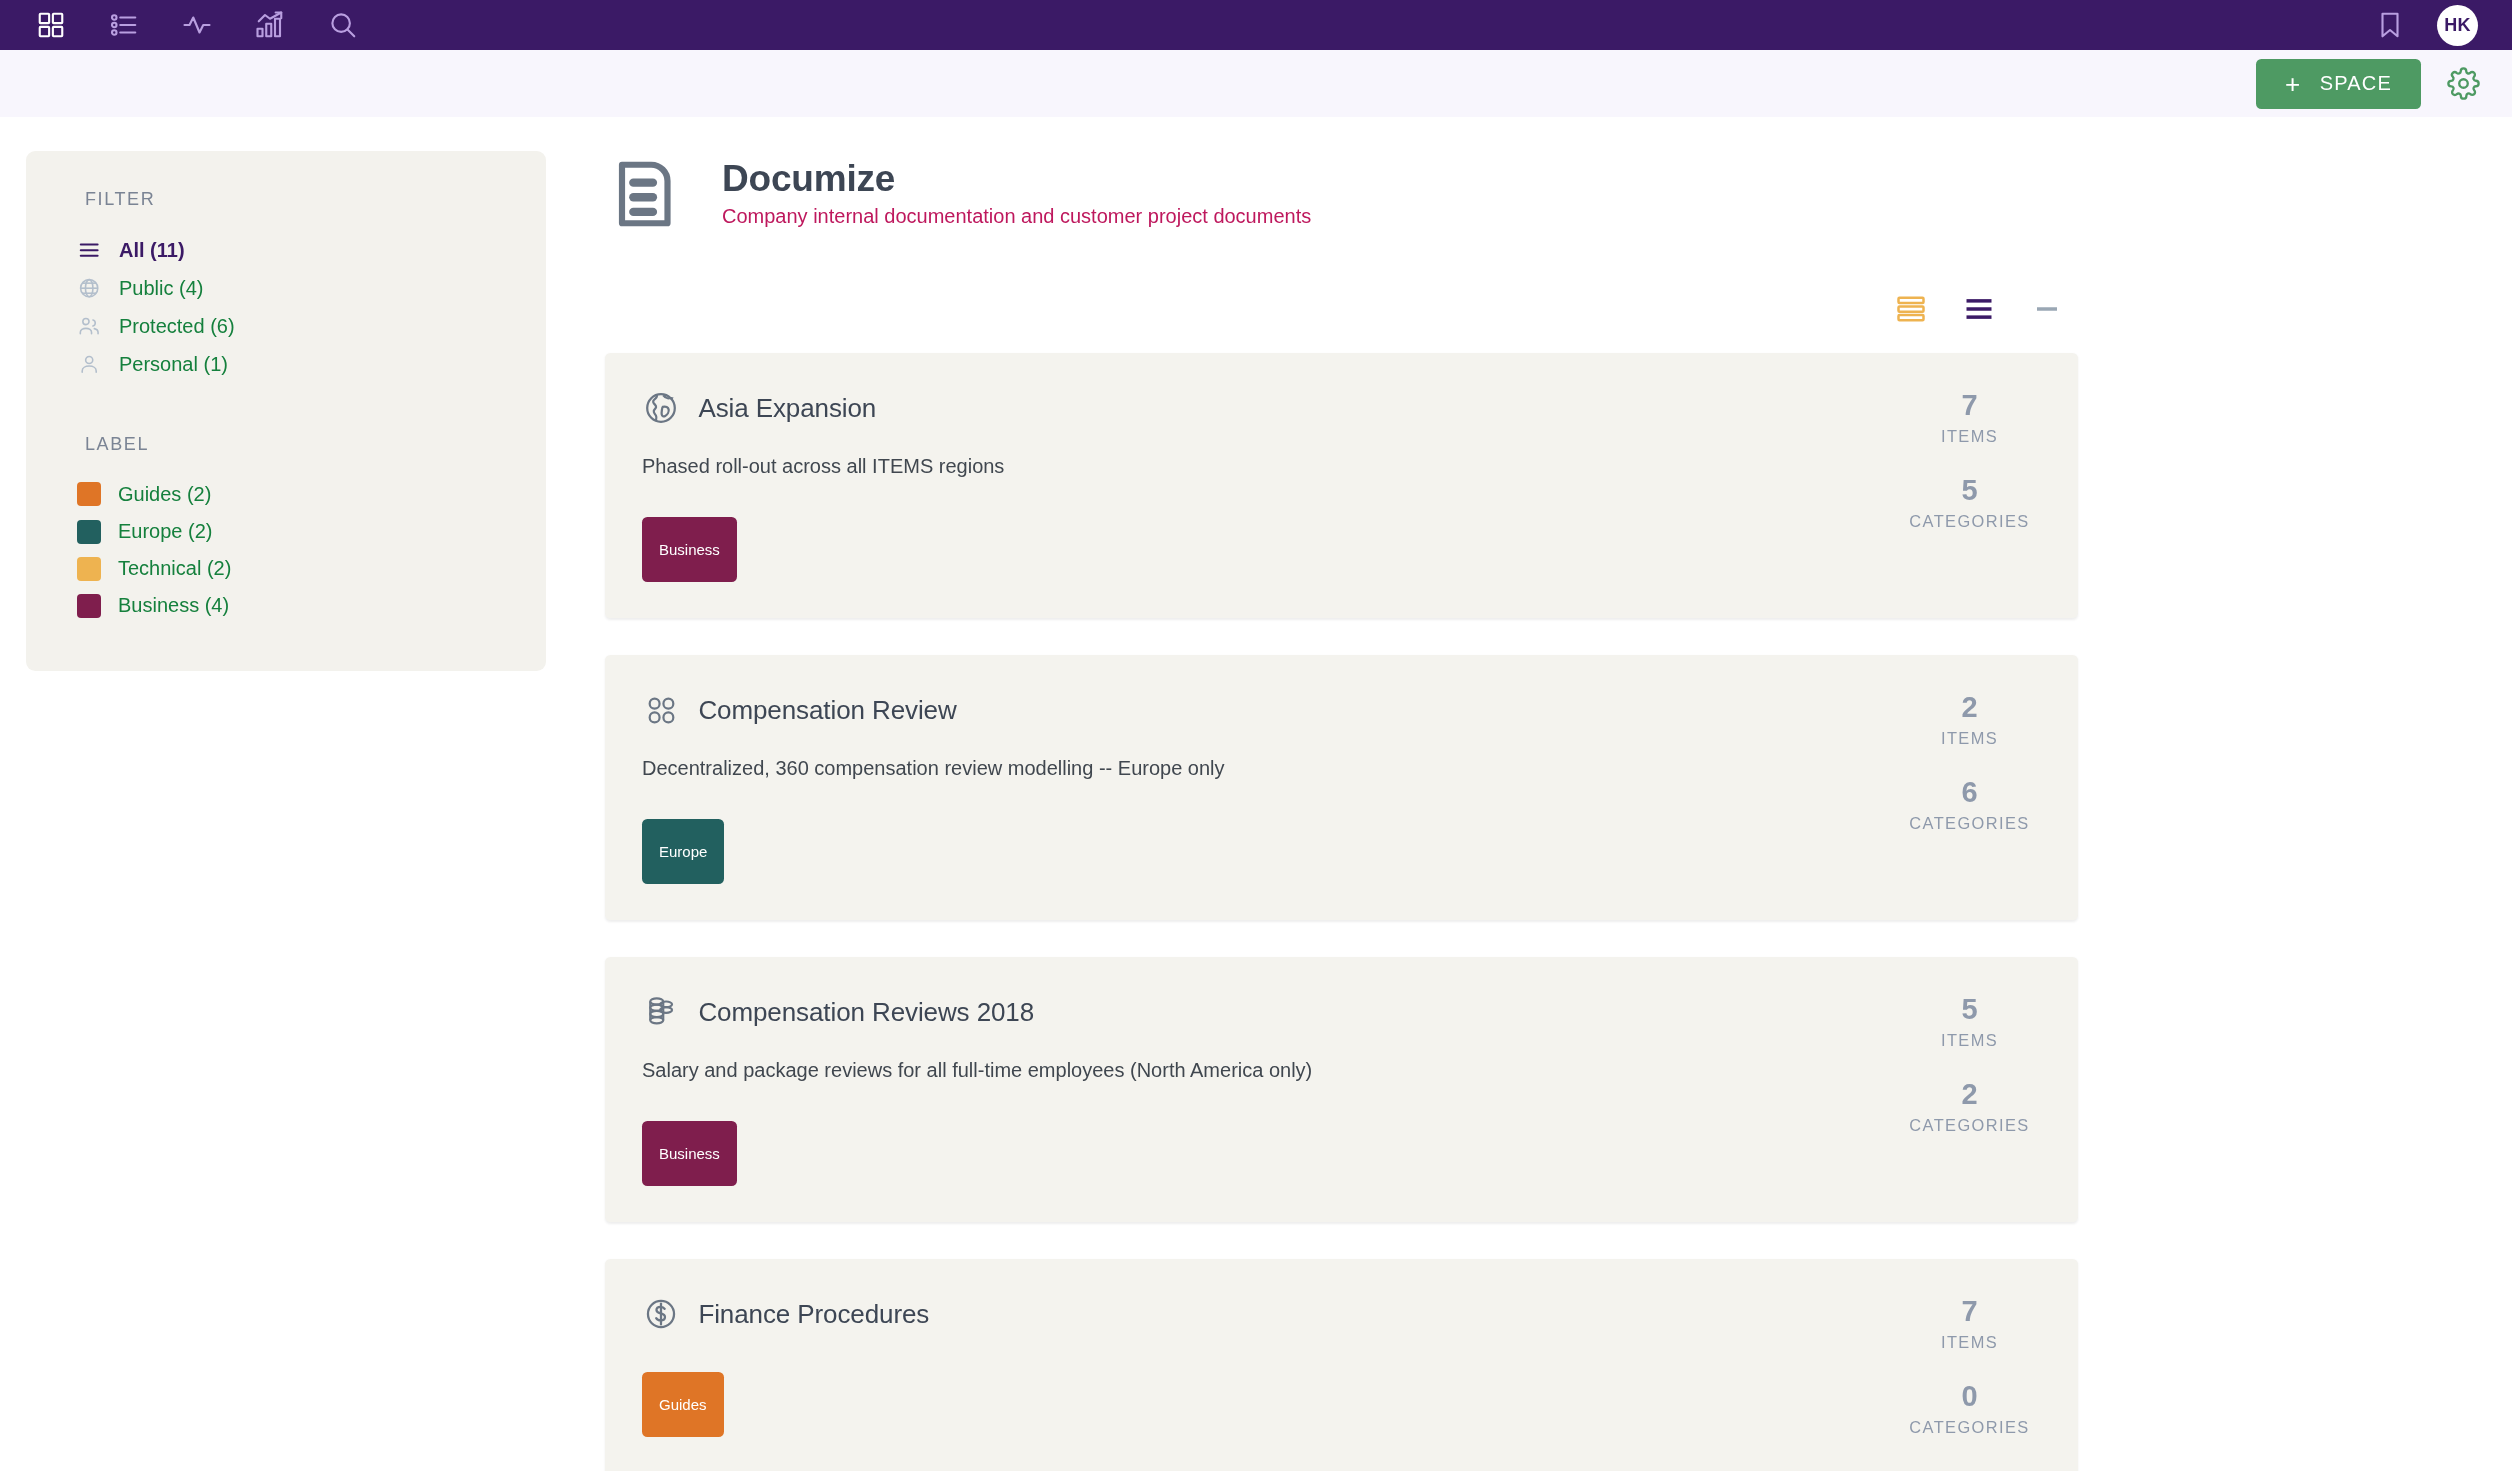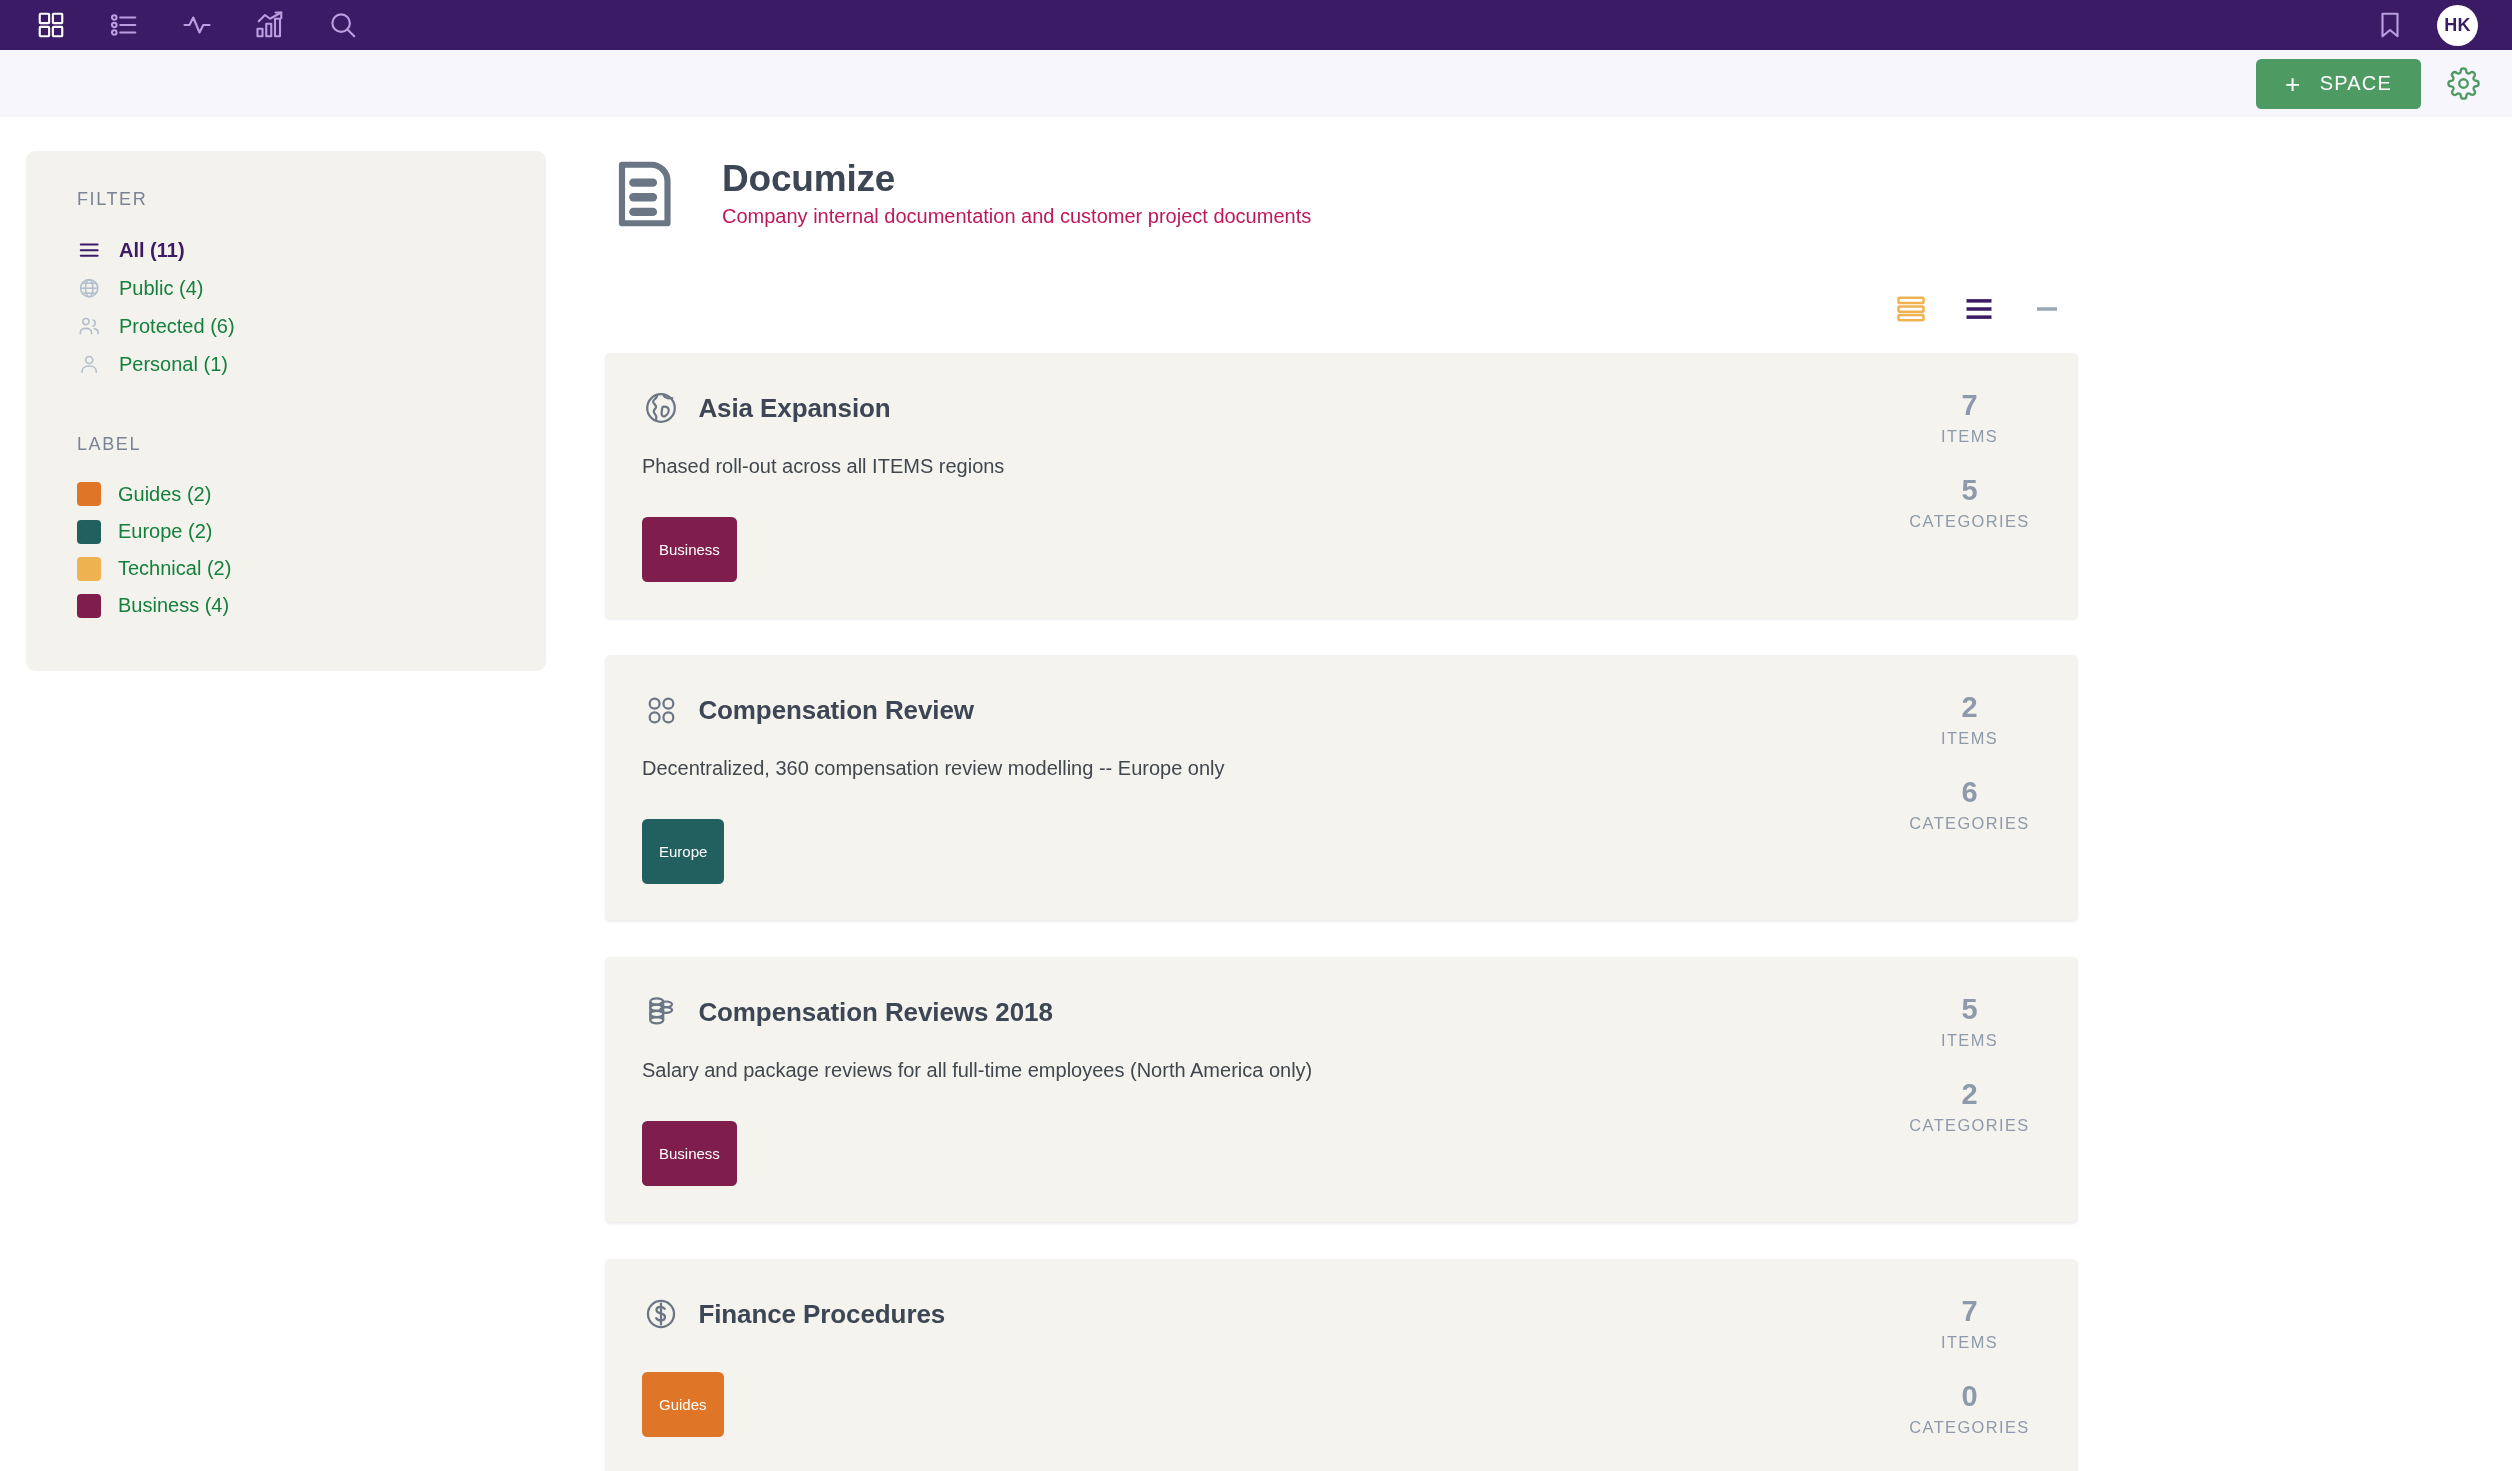--- a/index.html
+++ b/index.html
@@ -76,20 +76,21 @@
     border-radius: 9.2px;
     padding: 38px 0 46px 0;
     align-self: flex-start;
   }
   .side-heading {
     font-size: 18px;
     letter-spacing: 1.6px;
     color: #7a8494;
     padding-left: 51px;
     margin-bottom: 21px;
+    margin-left: 8px;
   }
   .side-heading.second { margin-top: 50px; }
   .side-item {
     display: flex; align-items: center;
     gap: 17px;
     padding: 6.6px 0 6.6px 51px;
     font-size: 20px;
     color: #15803d;
     cursor: pointer;
   }
@@ -127,21 +128,21 @@
     box-shadow: 0 1.3px 2.6px rgba(0,0,0,0.07);
     display: flex;
     margin-bottom: 37px;
     min-height: 231px;
     position: relative;
     cursor: pointer;
   }
   .card-main { flex: 1; padding: 36px 0 36px 37px; }
   .card-head { display: flex; align-items: center; gap: 18.4px; }
   .card-ico { width: 38px; height: 38px; flex: none; display: flex; align-items: center; justify-content: center; }
-  .card-title { font-size: 26px; font-weight: bold; color: #3d4654; letter-spacing: -0.1px; }
+  .card-title { font-size: 26px; font-weight: normal; color: #3d4654; letter-spacing: -0.1px; }
   .card-desc { font-size: 20px; color: #40474f; margin-top: 28px; }
   .chip {
     display: inline-block;
     margin-top: 39px;
     border-radius: 5.3px;
     color: #ffffff;
     font-size: 15px;
     padding: 25px 17px;
     line-height: 1;
   }

